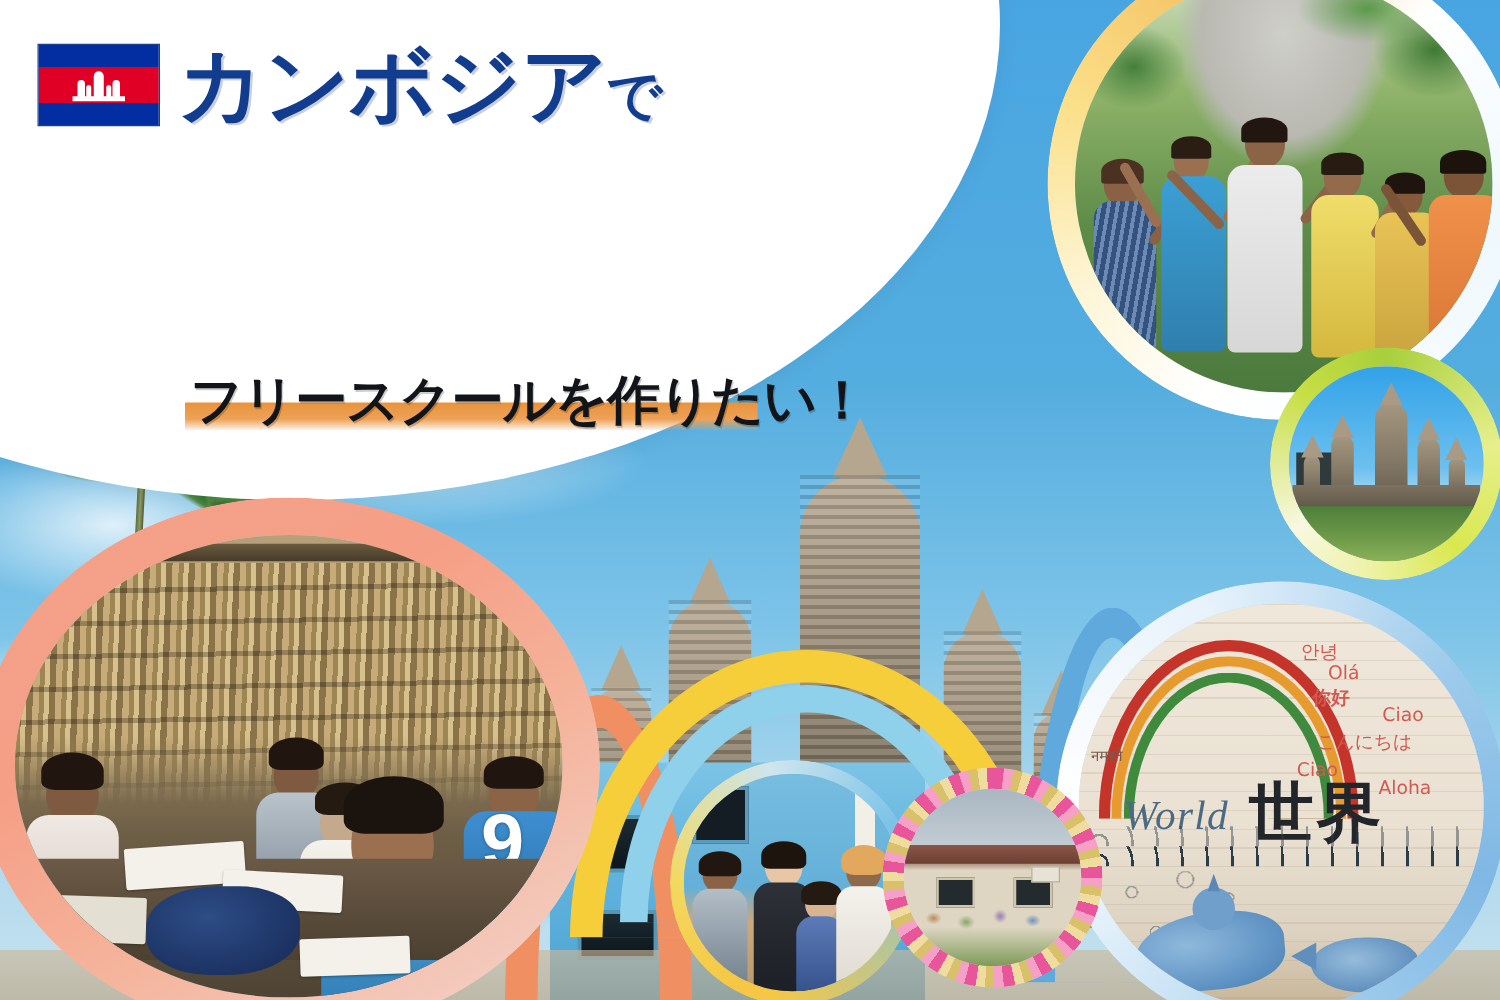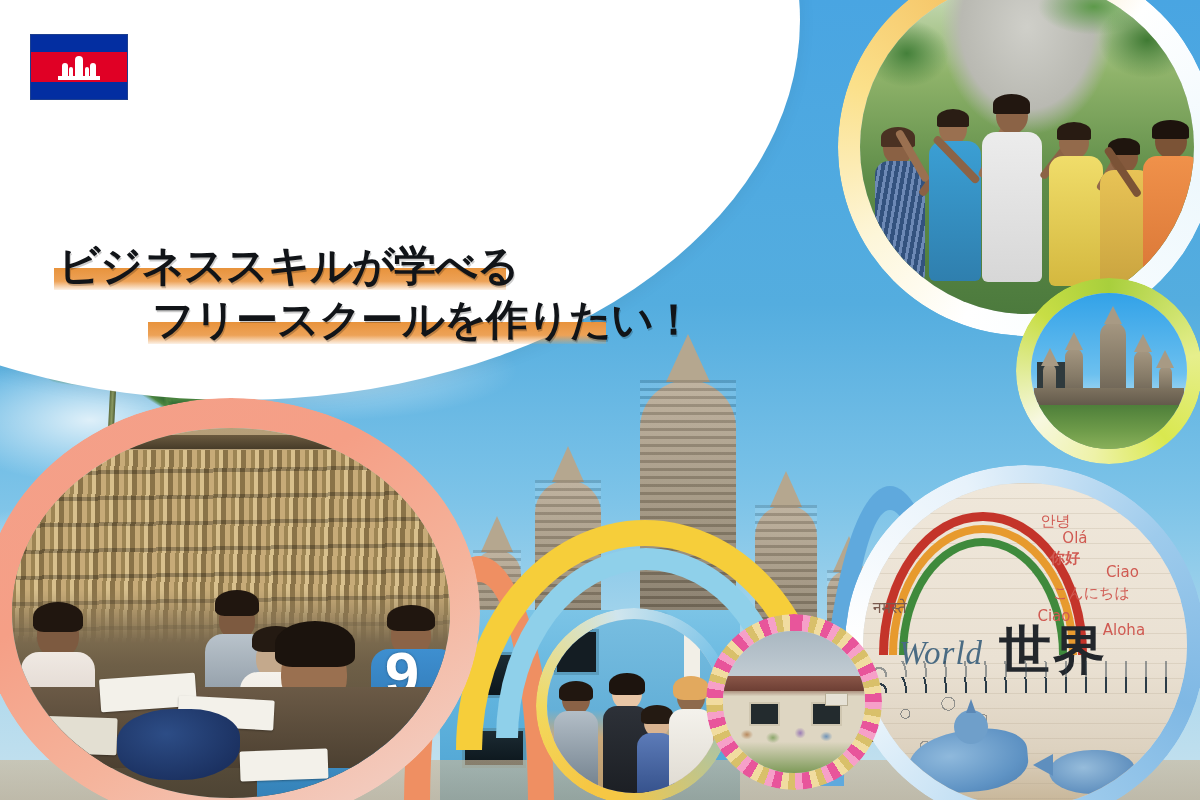--- a/index.html
+++ b/index.html
@@ -295,21 +295,21 @@
     position:absolute; color:#d05a52; font-size:15px; white-space:nowrap;
     font-family:"DejaVu Sans",sans-serif;
   }
   .g-annyeong { left:10%; top:2%;  color:#7a5a4e; font-size:13px; }
   .g-ola      { left:24%; top:13%; font-size:18px; }
   .g-nihao    { left:16%; top:26%; color:#24282c; font-size:19px; font-weight:bold; }
   .g-hola     { left:52%; top:35%; font-size:17px; }
   .g-konnichi { left:18%; top:48%; font-size:15px; }
   .g-ciao     { left:8%;  top:63%; font-size:17px; }
   .g-aloha    { left:50%; top:72%; font-size:17px; }
-  .g-namaste  { position:absolute; left:3%; top:35%; color:#7a5a4e; font-size:16px; }
+  .g-namaste  { position:absolute; left:3%; top:35%; color:#7a5a4e; font-size:12px; }
   .wave-row {
     position:absolute; left:2%; width:96%; height:16px;
     background:repeating-radial-gradient(circle 10px at 10px 14px, rgba(40,58,70,0) 0 6px, #2c3c48 6px 8px, rgba(40,58,70,0) 8px 20px);
   }
   .wave-row.w1 { top:55%; opacity:.45; }
   .wave-row.w2 { top:60%; }
   .bird {
     position:absolute; left:14%; top:70%; width:140px; height:82px;
   }
   .bird .bd {
@@ -564,27 +564,26 @@
       <div class="flag">
         <div class="wat">
           <i class="base"></i>
             <i class="l"></i>
             <i class="l2"></i>
             <i class="c"></i>
             <i class="r2"></i>
             <i class="r"></i>
         </div>
       </div>
+      <div class="t-line1">
+        <span>カンボジア</span><span class="small">で</span>
+      </div>
     </div>
 
 
-    <div class="sub1wrap">
-      <div class="hl-orange"></div>
-      <div class="subline">ビジネススキルが学べる</div>
-    </div>
 
     <div class="sub2wrap">
       <div class="hl-orange"></div>
       <div class="subline">フリースクールを作りたい！</div>
     </div>
 
   </div>
 
   <div class="photo-circle c-children">
     <div class="ring"></div>

